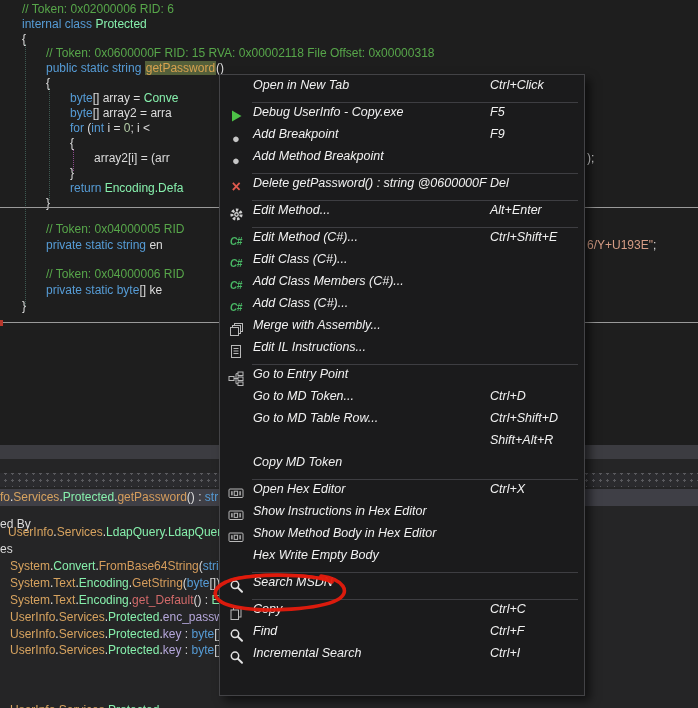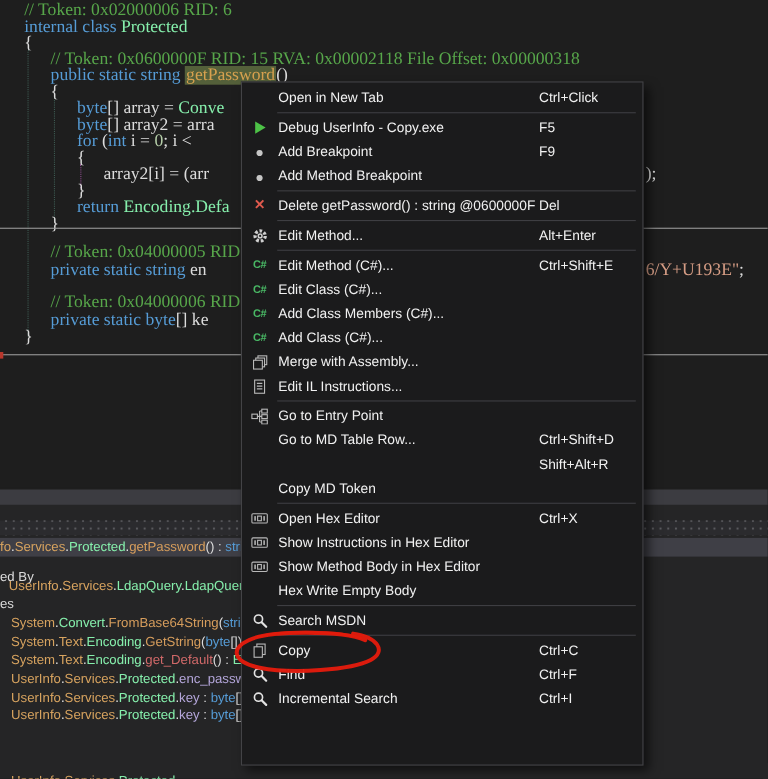--- a/index.html
+++ b/index.html
@@ -2,22 +2,22 @@
 <html><head>
 <meta charset="utf-8">
 <style>
   html,body{margin:0;padding:0;}
   body{
     width:698px;height:708px;position:relative;overflow:hidden;
     background:#1e1e1e;font-family:"Liberation Sans",sans-serif;
   }
   
   .editor{position:absolute;left:0;top:0;width:698px;height:443px;background:#1e1e1e;}
-  .code-line{position:absolute;font-family:Liberation Serif, serif;
-             font-size:16px;line-height:15px;white-space:pre;}
+  .code-line{position:absolute;font-family:Liberation Sans, sans-serif;
+             font-size:12px;line-height:15px;white-space:pre;}
   .tok-comment{color:#57A64A}
   .tok-kw{color:#569CD6}
   .tok-type{color:#86efac}
   .tok-plain{color:#DCDCDC}
   .tok-num{color:#B5CEA8}
   .tok-str{color:#D69D85}
   .tok-hl{color:#D7A14F;background:#54603A;padding:0 1px;}
   .tok-ns{color:#D7A35F}
   .tok-method{color:#D69D5C}
   .tok-methodred{color:#D16969}
@@ -34,22 +34,22 @@
         background-image:radial-gradient(circle,#5a5a5e 1px,transparent 1.4px);
         background-size:7px 7px;background-position:2px 4px;}
   
   .analyzer{position:absolute;left:0;top:487px;width:698px;height:221px;background:#252526;}
   .row-highlight{position:absolute;left:0;top:2px;width:698px;height:17px;background:#3F3F46;}
   .an-row{position:absolute;font-size:12px;line-height:17px;height:17px;white-space:pre;color:#E6E6E6;}
   
   .menu{position:absolute;left:219px;top:74px;width:366px;height:622px;box-sizing:border-box;
         background:#1b1b1c;border:1px solid #434346;box-shadow:5px 5px 9px rgba(0,0,0,.55);
         padding:3px 0;display:flex;flex-direction:column;z-index:10;}
-  .menu-item{display:flex;align-items:center;height:21px;flex:1 0 auto;max-height:22px;
-             color:#F1F1F1;font-size:12.5px;cursor:default;}
+  .menu-item{display:flex;height:21px;flex:1 0 auto;max-height:22px;
+             color:#F1F1F1;font-size:12.5px;cursor:default;font-style:italic;}
   .menu-icon{width:26px;margin-left:3px;text-align:center;flex:0 0 auto;display:flex;
              align-items:center;justify-content:center;}
   .menu-label{margin-left:4px;white-space:nowrap;}
   .menu-shortcut{margin-left:auto;width:94px;text-align:left;flex:0 0 auto;white-space:nowrap;}
   .menu-sep{height:1px;background:#3E3E42;margin:2px 6px 2px 32px;flex:0 0 auto;}
   .ico-circle{color:#C6C6C6;font-size:13px;line-height:13px;}
   .ico-x{color:#E05A4E;font-size:16px;font-weight:bold;line-height:14px;}
   .ico-cs{color:#49B865;font-size:10px;font-weight:bold;letter-spacing:-0.5px;}
   
   .annotation{position:absolute;left:200px;top:563px;z-index:20;pointer-events:none;}
@@ -217,20 +217,25 @@
           <rect x="10" y="6" width="5" height="3.5" fill="none" stroke="#B9B9B9"></rect>
           <rect x="10" y="11" width="5" height="3.5" fill="none" stroke="#B9B9B9"></rect>
           <path d="M6 7.5 H8 M8 2.7 V12.7 M8 2.7 H10 M8 7.5 H10 M8 12.7 H10" fill="none" stroke="#B9B9B9"></path>
         </svg>
       </span>
       <span class="menu-label">Go to Entry Point</span>
       <span class="menu-shortcut"></span>
     </div>
     <div class="menu-item">
       <span class="menu-icon"></span>
+      <span class="menu-label">Go to MD Token...</span>
+      <span class="menu-shortcut">Ctrl+D</span>
+    </div>
+    <div class="menu-item">
+      <span class="menu-icon"></span>
       <span class="menu-label">Go to MD Table Row...</span>
       <span class="menu-shortcut">Ctrl+Shift+D</span>
     </div>
     <div class="menu-item">
       <span class="menu-icon"></span>
       <span class="menu-shortcut">Shift+Alt+R</span>
     </div>
     <div class="menu-item">
       <span class="menu-icon"></span>
       <span class="menu-label">Copy MD Token</span>

